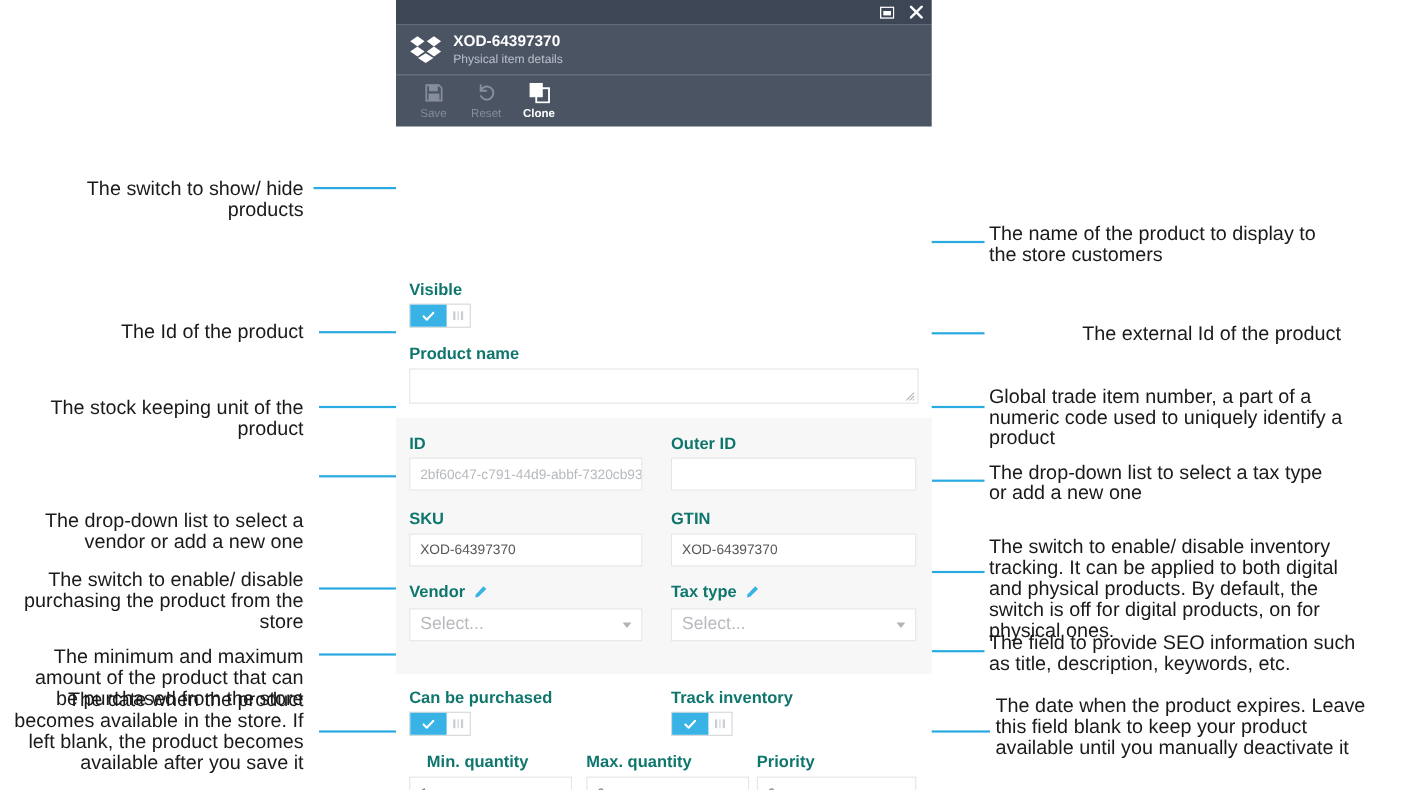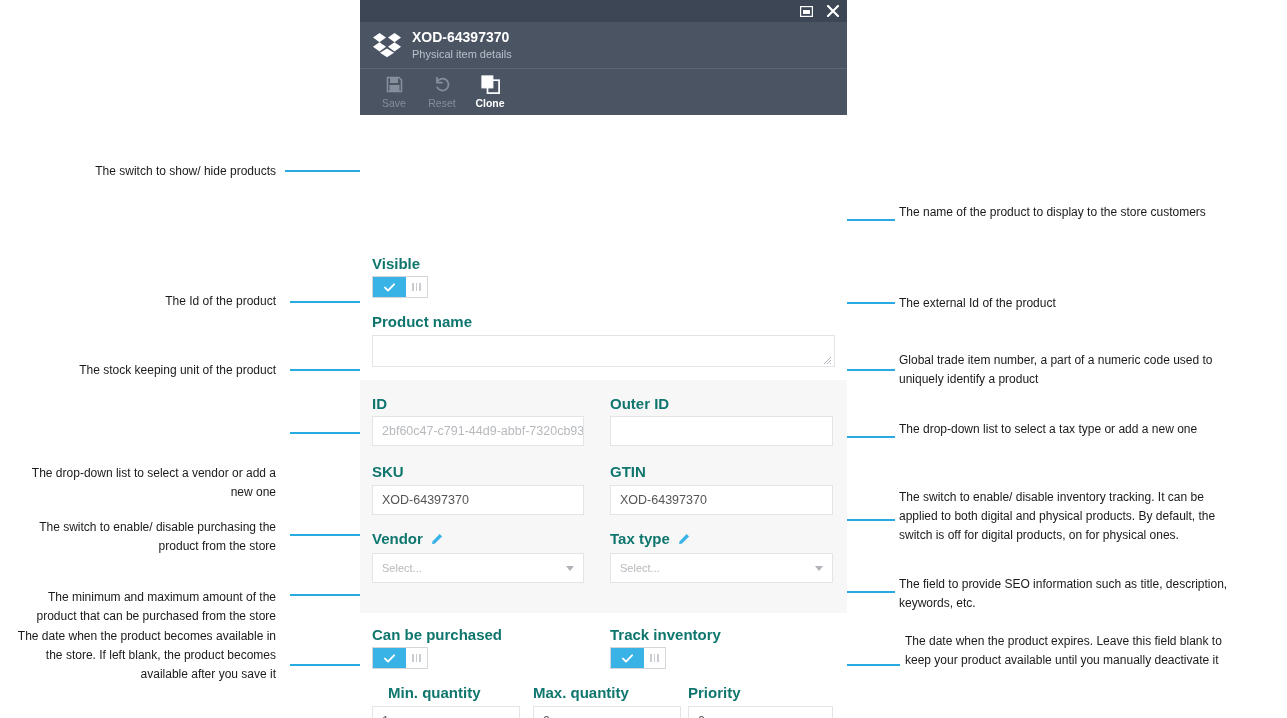--- a/index.html
+++ b/index.html
@@ -3,21 +3,21 @@
 <meta charset="utf-8">
 <style>
   html,body{margin:0;padding:0;}
   body{
     width:1287px;height:718px;position:relative;background:#ffffff;
     font-family:"Liberation Sans",sans-serif;overflow:hidden;
   }
 
   
   .ann{position:absolute;font-family:"Liberation Sans",sans-serif;
-       font-size:12px;color:#1a1a1a;line-height:19px;}
+       font-size:18px;color:#1a1a1a;line-height:19px;}
   .ann.left{text-align:right;}
   .ann.right{text-align:left;}
 
   .leader{position:absolute;height:2px;background:#29ABE2;}
   .leader.dotleft::before,
   .leader.dotright::after{content:"";position:absolute;top:-3px;
        width:8px;height:8px;border-radius:50%;background:#29ABE2;}
   .leader.dotright::after{right:-4px;}
   .leader.dotleft::before{left:-4px;}
 
@@ -62,21 +62,21 @@
   .toggle .grip{flex:1;display:flex;align-items:center;justify-content:center;}
   .toggle .grip span{display:block;width:1.5px;height:8px;background:#c9ccd1;margin:0 1px;}
 
   
   .gpanel{position:absolute;left:0;top:265px;width:487px;height:233px;background:#f7f7f8;}
 
   .pencil{display:inline-block;vertical-align:-1px;margin-left:4px;}
 
   .selbox{box-sizing:border-box;border:1px solid #e2e4e7;background:#fff;
           display:flex;align-items:center;justify-content:space-between;
-          padding:0 9px;font-size:11px;color:#b6b9bd;cursor:pointer;}
+          padding:0 9px;font-size:16px;color:#b6b9bd;cursor:pointer;}
   .caret{width:0;height:0;border-left:4px solid transparent;border-right:4px solid transparent;
          border-top:5px solid #b0b4b9;}
   .resize-h{position:absolute;right:2px;bottom:2px;width:10px;height:10px;}
 </style>
 </head>
 <body>
 
 <div class="ann left" style="left:20px;top:162px;width:256px;">
   <span>The switch to show/ hide products</span>
 </div>
@@ -110,21 +110,21 @@
 <div class="ann left" style="left:10px;top:627px;width:266px;">
   <span>The date when the product becomes available in the store. If left blank, the product becomes available after you save it</span>
 </div>
 <div class="leader dotright" style="left:290px;top:664px;width:75px;"></div>
 
 <div class="ann right" style="left:899px;top:203px;width:320px;">
   <span>The name of the product to display to the store customers</span>
 </div>
 <div class="leader dotleft" style="left:713px;top:219px;width:182px;"></div>
 
-<div class="ann right" style="left:899px;top:294px;width:320px;">
+<div class="ann right" style="left:899px;top:294px;width:320px;text-align:right;">
   <span>The external Id of the product</span>
 </div>
 <div class="leader dotleft" style="left:713px;top:302px;width:182px;"></div>
 
 <div class="ann right" style="left:899px;top:351px;width:340px;">
   <span>Global trade item number, a part of a numeric code used to uniquely identify a product</span>
 </div>
 <div class="leader dotleft" style="left:713px;top:369px;width:182px;"></div>
 
 <div class="ann right" style="left:899px;top:420px;width:320px;">

